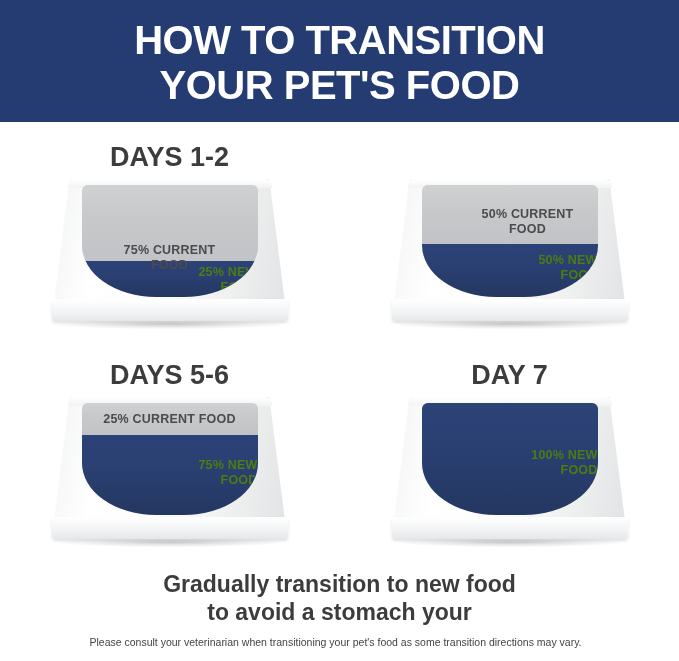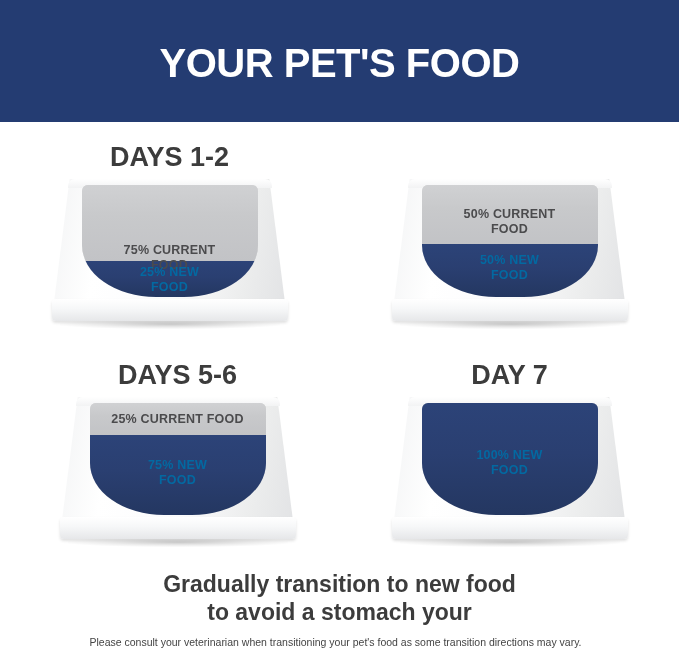--- a/index.html
+++ b/index.html
@@ -31,21 +31,21 @@
 
   
   .grid{
     position:absolute;left:0;top:122px;width:679px;height:440px;
   }
   .cell{
     position:absolute;width:339px;height:220px;
   }
   .cell.c0{left:0;top:0;}
   .cell.c1{left:340px;top:0;}
-  .cell.c2{left:8px;top:218px;}
+  .cell.c2{left:0;top:218px;}
   .cell.c3{left:340px;top:218px;}
 
   .day-title{
     position:absolute;left:0;top:20px;width:100%;
     text-align:center;
     color:#3c3c3c;
     font-size:27px;
     font-weight:bold;
     letter-spacing:0px;
     line-height:30px;
@@ -110,21 +110,21 @@
 
   .label{
     position:absolute;left:0;width:100%;
     text-align:center;
     font-weight:bold;
     font-size:12.5px;
     line-height:15px;
     letter-spacing:0.2px;
   }
   .label.current{color:#4b4b4d;}
-  .label.new{color:#0369a1;}
+  .label.new{color:#4d7c0f;text-align:right;}
 
   
   .footer{
     position:absolute;left:0;top:570px;width:679px;
     text-align:center;
   }
   .footer-line{
     color:#3c3c3c;
     font-weight:bold;
     font-size:23px;
@@ -135,20 +135,21 @@
     text-align:center;
     color:#444444;
     font-size:10.5px;
     line-height:13px;
   }
 </style>
 </head>
 <body>
 
 <div class="header">
+  <div class="header-line">HOW TO TRANSITION</div>
   <div class="header-line">YOUR PET'S FOOD</div>
 </div>
 
 <div class="grid">
 
   <div class="cell c0">
     <div class="day-title">DAYS 1-2</div>
     <div class="bowl">
       <div class="bowl-body"></div>
       <div class="bowl-rim"></div>
@@ -171,21 +172,21 @@
   </div>
 
   <div class="cell c1">
     <div class="bowl">
       <div class="bowl-body"></div>
       <div class="bowl-rim"></div>
       <div class="bowl-inner">
         <div class="fill-current" style="height:53%;"></div>
         <div class="fill-sep" style="top:53%;"></div>
         <div class="fill-new" style="height:47%;"></div>
-        <div class="label current" style="top:22px;">
+        <div class="label current" style="top:22px;margin-left:18px;">
           <span>50% CURRENT</span><br>
           <span>FOOD</span>
         </div>
         <div class="label new" style="top:68px;">
           <span>50% NEW</span><br>
           <span>FOOD</span>
         </div>
       </div>
       <div class="bowl-base"></div>
       <div class="bowl-shadow"></div>

